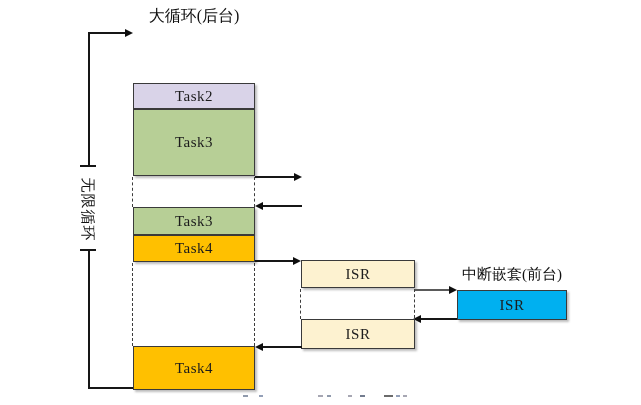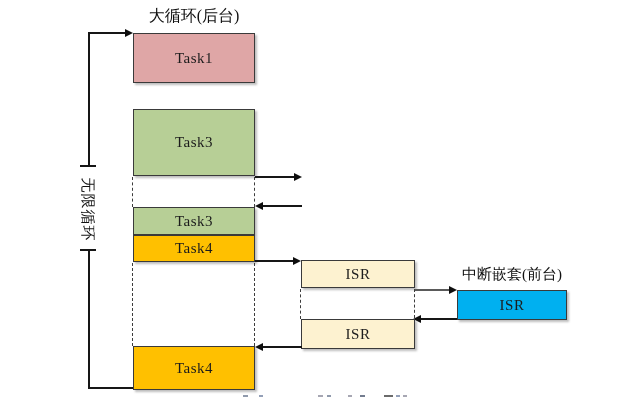--- a/index.html
+++ b/index.html
@@ -35,22 +35,22 @@
 
   <div class="hl" style="left:89px;top:32px;width:36px;"></div>
   <div class="ah r" style="left:125px;top:29px;"></div>
   <div class="vl" style="left:88px;top:32px;height:133px;"></div>
   <div class="tick" style="left:80px;top:165px;"></div>
   <div class="lbl rot" style="left:42px;top:200px;width:90px;height:19px;">无限循环</div>
   <div class="tick" style="left:80px;top:249px;"></div>
   <div class="vl" style="left:88px;top:251px;height:138px;"></div>
   <div class="hl" style="left:88px;top:387px;width:46px;"></div>
 
-  <div class="box" style="left: 133px; top: 33px; width: 122px; height: 50px; background-color: rgb(223, 166, 166);">
-    <span>Task1</span>
+  <div class="box" style="left: 133px; top: 83px; width: 122px; height: 26px; background-color: rgb(217, 211, 232);">
+    <span>Task2</span>
   </div>
   <div class="box" style="left: 133px; top: 109px; width: 122px; height: 67px; background-color: rgb(183, 207, 150);">
     <span>Task3</span>
   </div>
   <div class="box" style="left: 133px; top: 207px; width: 122px; height: 28px; background-color: rgb(183, 207, 150);">
     <span>Task3</span>
   </div>
   <div class="box" style="left: 133px; top: 235px; width: 122px; height: 27px; background-color: rgb(255, 192, 0);">
     <span>Task4</span>
   </div>

